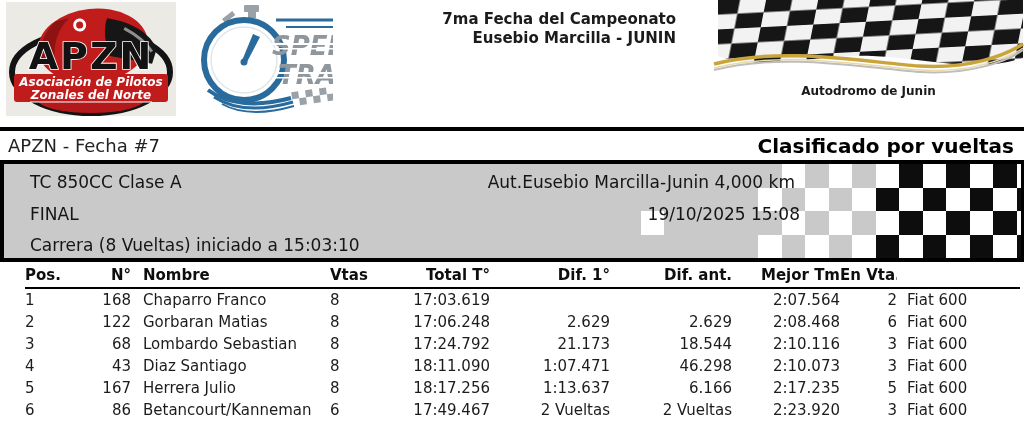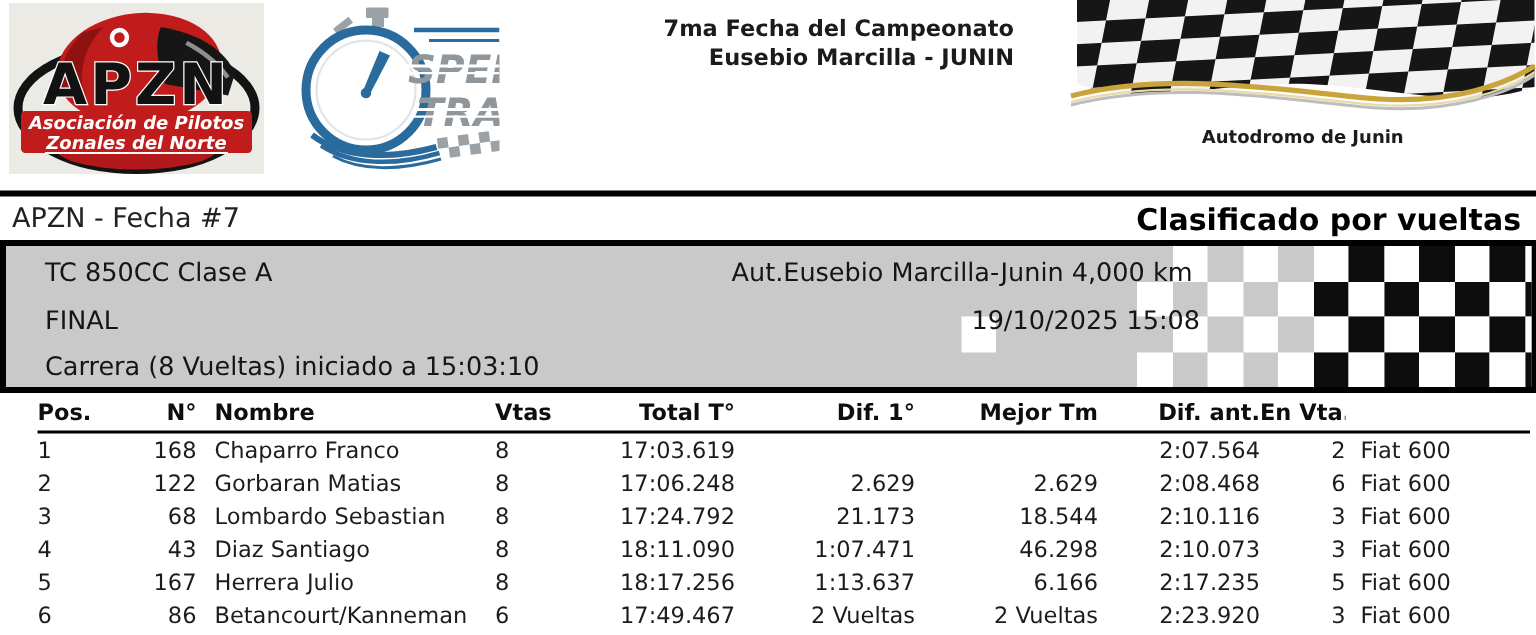--- a/index.html
+++ b/index.html
@@ -175,22 +175,22 @@
   </div>
 
   <div class="rtable">
     <div class="thead" id="thead">
         <div class="cell c-ac">Pos.</div>
         <div class="cell c-ar">N°</div>
         <div class="cell c-al c-pad-name">Nombre</div>
         <div class="cell c-ac">Vtas</div>
         <div class="cell c-ar">Total T°</div>
         <div class="cell c-ar">Dif. 1°</div>
+        <div class="cell c-ar">Dif. ant.</div>
         <div class="cell c-ar">Mejor Tm</div>
-        <div class="cell c-ar">Dif. ant.</div>
         <div class="cell c-ar">En Vta.</div>
       </div>
     <div id="tbody">
         <div class="trow">
           <div class="cell c-ac">1</div>
           <div class="cell c-ar">168</div>
           <div class="cell c-al c-pad-name">Chaparro Franco</div>
           <div class="cell c-ac">8</div>
           <div class="cell c-ar">17:03.619</div>
           <div class="cell c-ar"></div>

